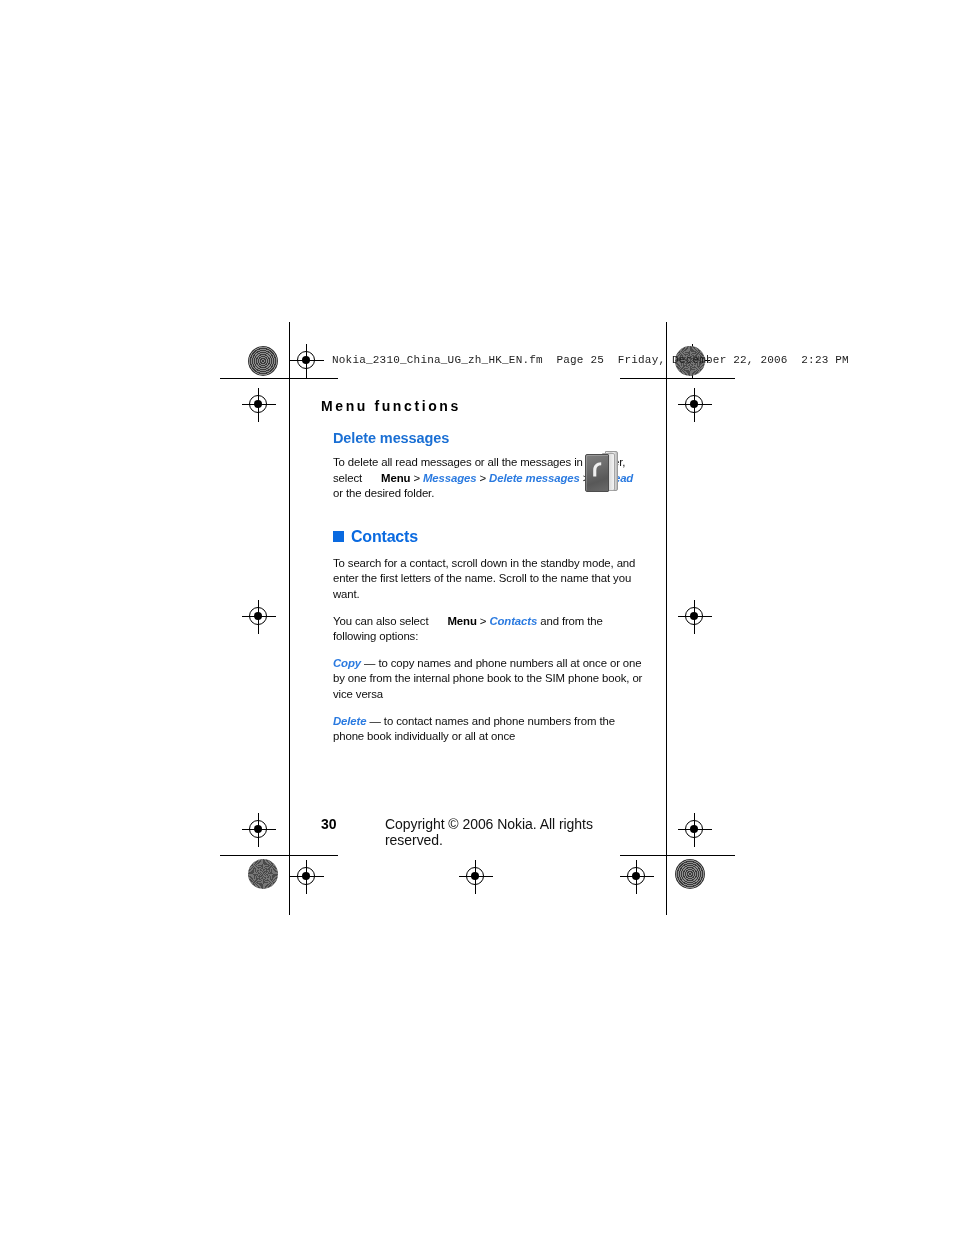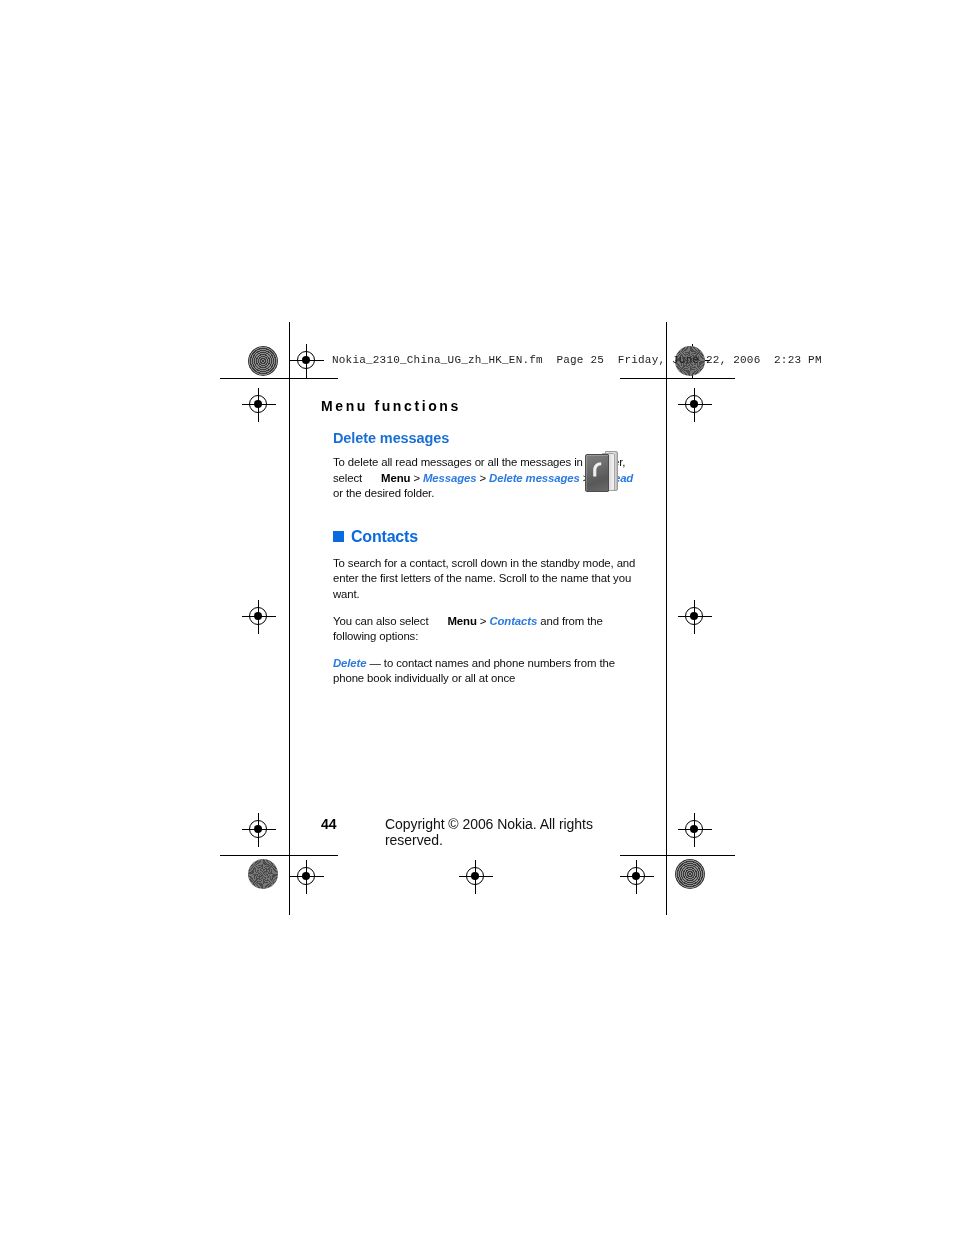--- a/index.html
+++ b/index.html
@@ -311,21 +311,21 @@
     <div class="ring-outer"></div>
       <div class="gap"></div>
   </div>
 
   <div class="densdot" style="left:263px; top:361px;"></div>
   <div class="densdot solid" style="left:690px; top:361px;"></div>
   <div class="densdot solid" style="left:263px; top:874px;"></div>
   <div class="densdot" style="left:690px; top:874px;"></div>
 </div>
 
-<div id="slugline">Nokia_2310_China_UG_zh_HK_EN.fm  Page 25  Friday, June 22, 2006  2:23 PM</div>
+<div id="slugline">Nokia_2310_China_UG_zh_HK_EN.fm  Page 25  Friday, December 22, 2006  2:23 PM</div>
 
 <div id="page">
 
   <div id="running-header">Menu functions</div>
 
   <div id="content">
 
     <h2 class="section-head">Delete messages</h2>
 
     <p class="body"><span>To delete all read messages or all the messages in a folder, select </span><b class="ui">Menu</b><span class="gt"> &gt; </span><i class="xref">Messages</i><span class="gt"> &gt; </span><i class="xref">Delete messages</i><span class="gt"> &gt; </span><i class="xref">All read</i><span> or the desired folder.</span></p>
@@ -343,21 +343,22 @@
         <path d="M10.2 1.2 C5.4 1.2 2.2 4.4 2.2 9.2 L2.2 15.6 L5.3 15.6 L5.3 9.2 C5.3 6.2 7.2 4.3 10.2 4.3 Z" fill="#f0f0f0"></path>
       </svg>
     </div>
 
 
     <p class="body">To search for a contact, scroll down in the standby mode, and enter the first letters of the name. Scroll to the name that you want.</p>
 
     <p class="body"><span>You can also select </span><b class="ui">Menu</b><span class="gt"> &gt; </span><i class="xref">Contacts</i><span> and from the following options:</span></p>
 
 
+    <p class="body"><i class="xref">Copy</i><span> — </span><span>to copy names and phone numbers all at once or one by one from the internal phone book to the SIM phone book, or vice versa</span></p>
 
     <p class="body"><i class="xref">Delete</i><span> — </span><span>to contact names and phone numbers from the phone book individually or all at once</span></p>
   </div>
 
   <div id="footer">
-    <div id="page-number">44</div>
+    <div id="page-number">30</div>
     <div id="copyright">Copyright © 2006 Nokia. All rights reserved.</div>
   </div>
 </div>
 
 </body></html>

